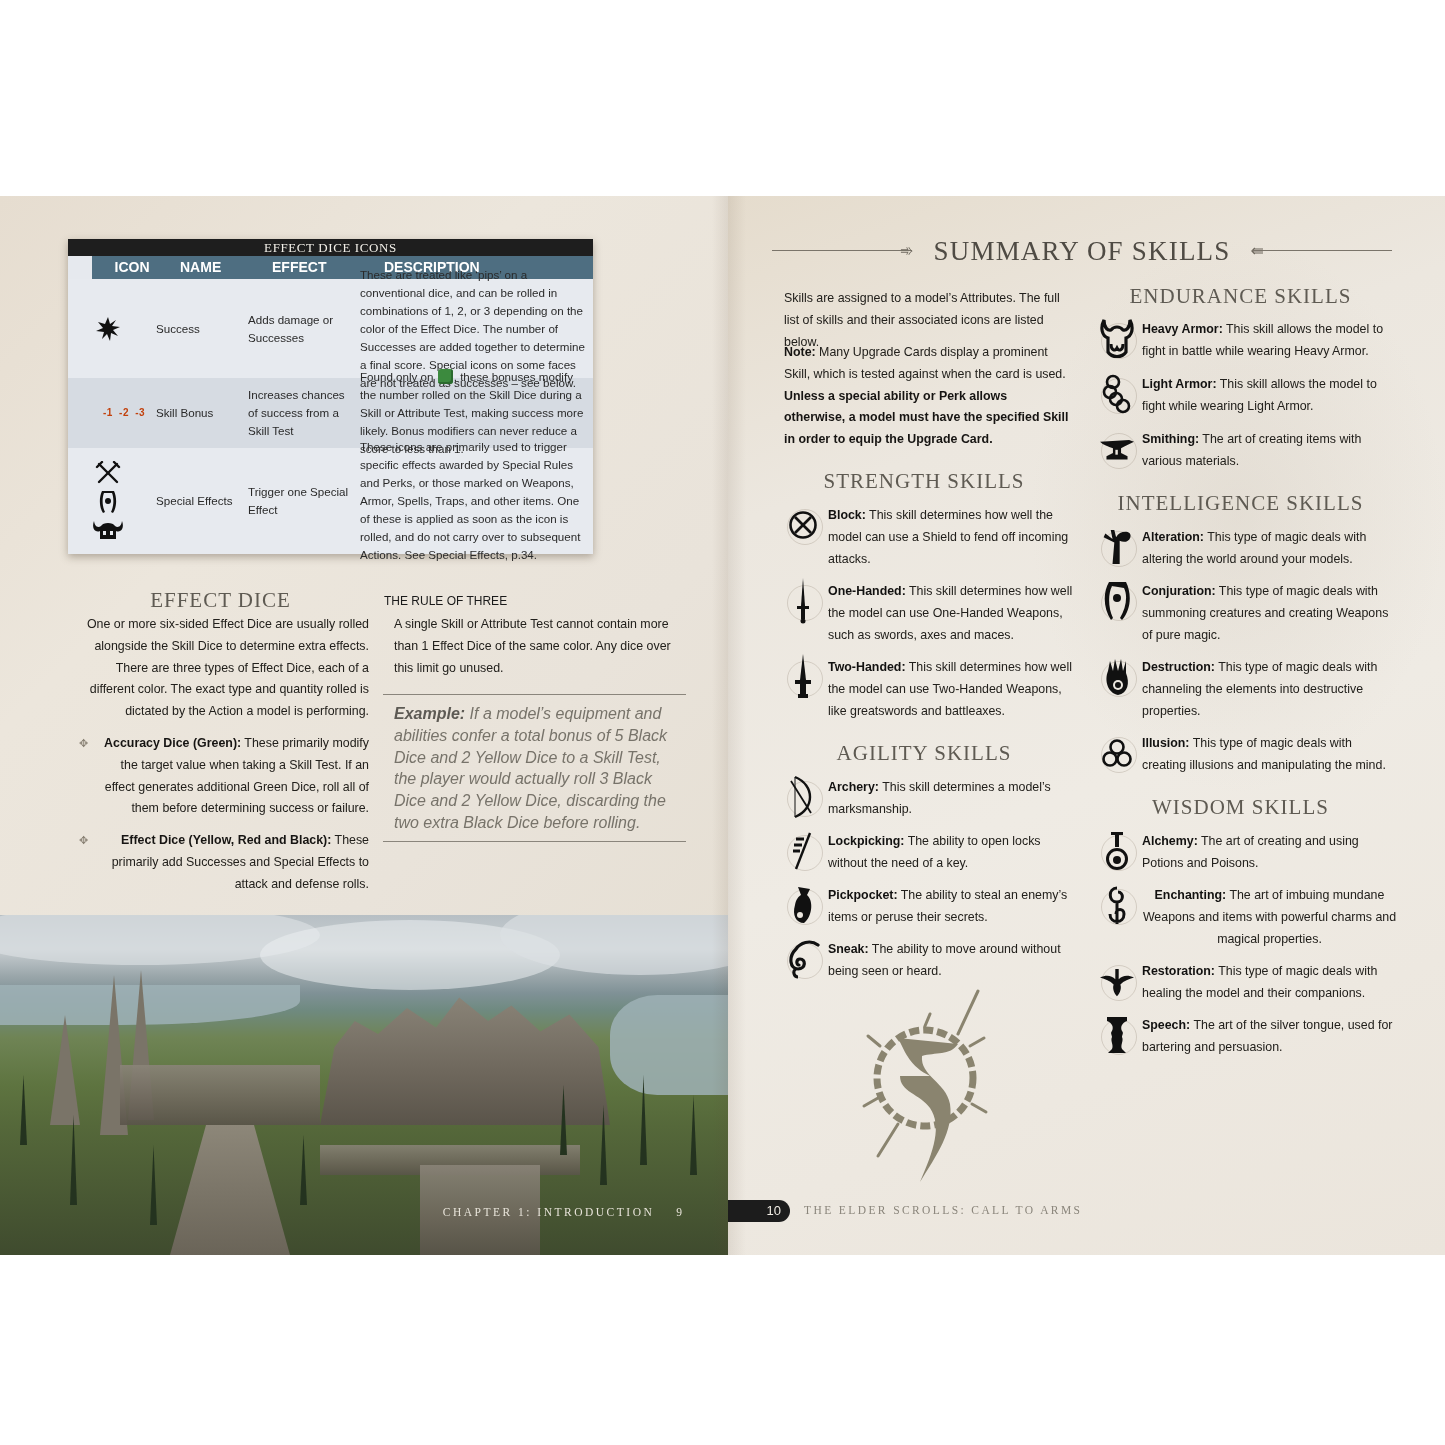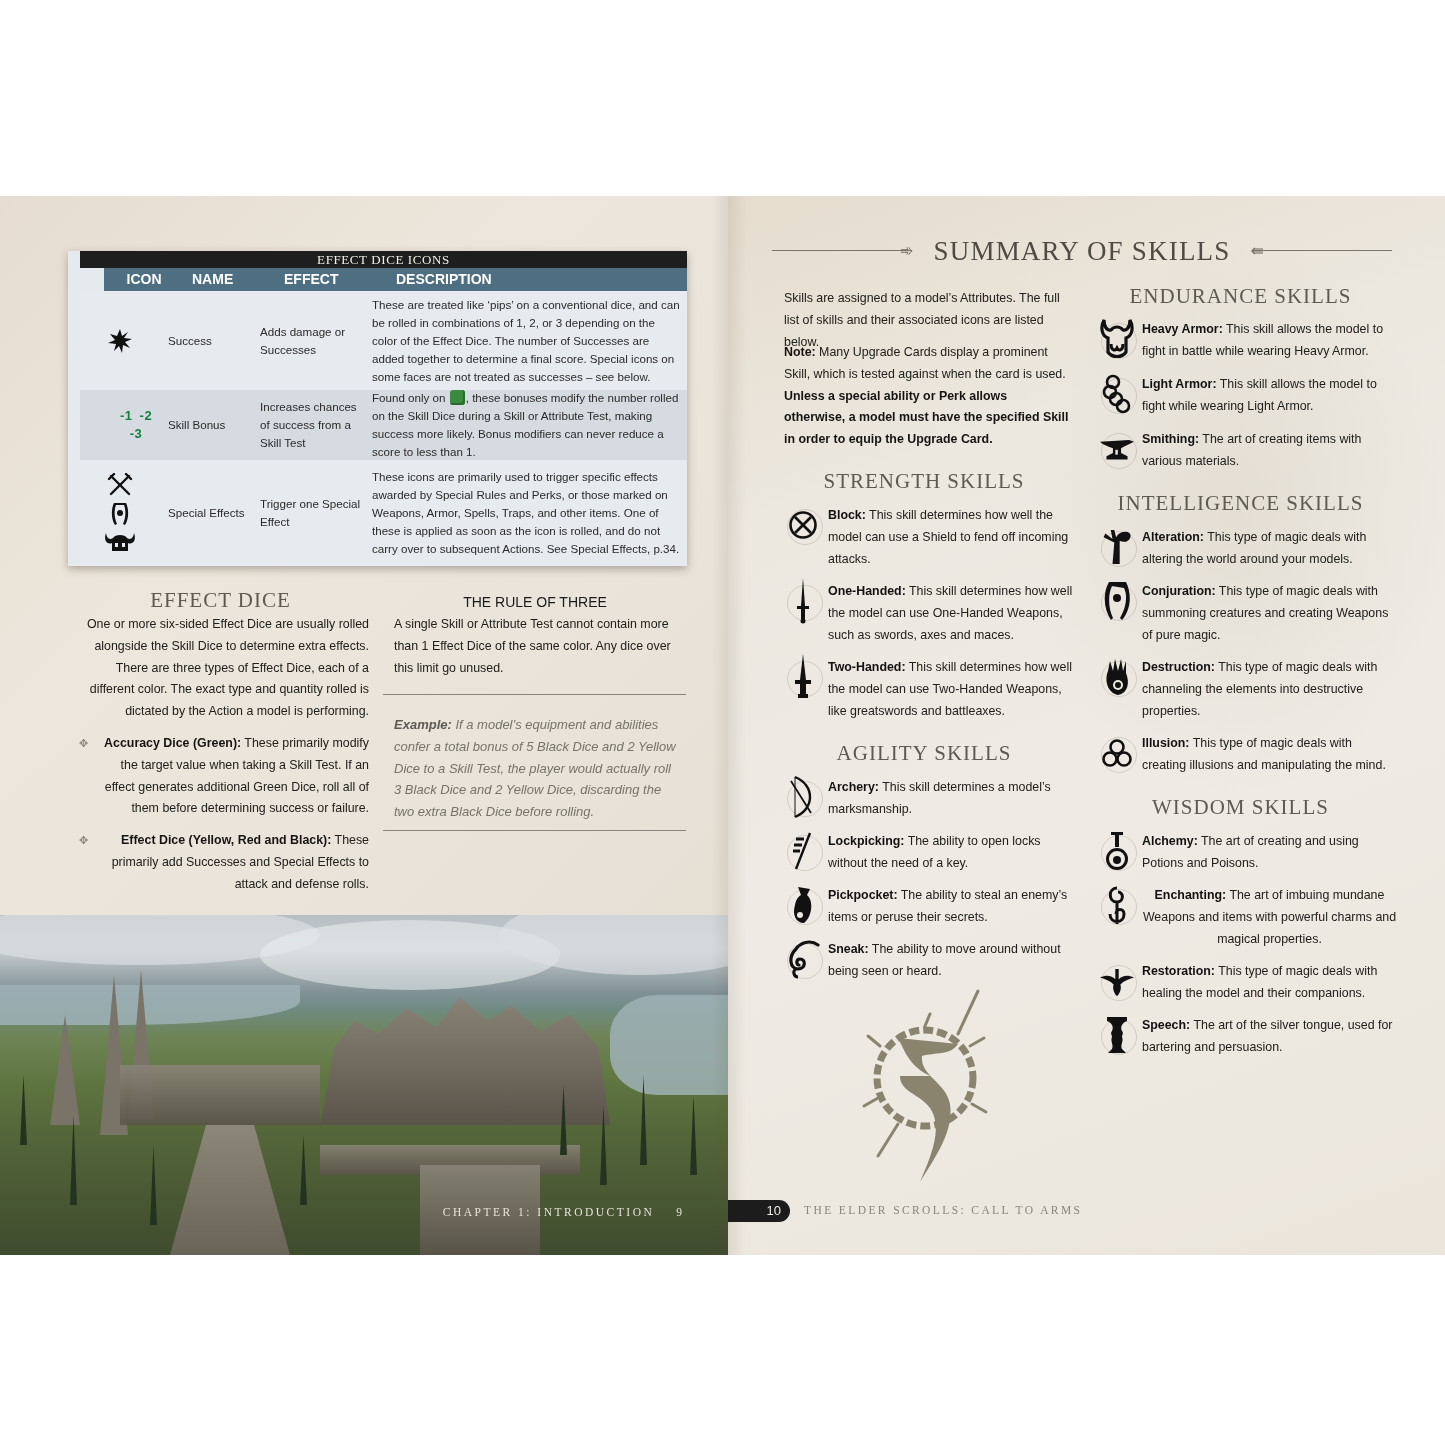--- a/index.html
+++ b/index.html
@@ -8,45 +8,45 @@
 
   .spread { position: absolute; left: 0; top: 196px; width: 1445px; height: 1059px; }
   .page { position: absolute; top: 0; height: 1059px; overflow: hidden; }
   .page-left { left: 0; width: 728px; background: linear-gradient(135deg, #e6ddd0 0%, #ece6dc 30%, #e9e3da 60%, #e3dccf 100%); }
   .page-right { left: 728px; width: 717px; background: linear-gradient(160deg, #e5dccd 0%, #ece7df 25%, #efebe4 55%, #ebe5dc 100%); }
   .page-left::after { content: ""; position: absolute; right: 0; top: 0; width: 16px; height: 100%; background: linear-gradient(90deg, rgba(0,0,0,0), rgba(90,70,50,0.10)); pointer-events: none; }
   .page-right::before { content: ""; position: absolute; left: 0; top: 0; width: 18px; height: 100%; background: linear-gradient(90deg, rgba(90,70,50,0.10), rgba(0,0,0,0)); pointer-events: none; }
   .watermark { position: absolute; left: 300px; top: 40px; width: 420px; height: 560px; border-radius: 50%; background: radial-gradient(ellipse at center, rgba(200,190,175,0.25), rgba(0,0,0,0) 70%); pointer-events: none; }
 
   
-  .dice-table { position: absolute; left: 68px; top: 55px; width: 619px; box-shadow: 0 3px 8px rgba(60,45,30,0.35); background: #e6e9ee; padding-left: 12px; }
+  .dice-table { position: absolute; left: 68px; top: 43px; width: 525px; box-shadow: 0 3px 8px rgba(60,45,30,0.35); background: #e6e9ee; }
   .dt-title { height: 17px; background: #1e1e1e; color: #f2efe8; text-align: center; font-family: "Liberation Serif", serif; font-size: 13px; letter-spacing: 0.6px; line-height: 18px; }
   .dt-head { height: 23px; background: #4e6e81; color: #ffffff; display: flex; font-size: 14px; font-weight: bold; line-height: 23px; transform-origin: left; margin-left: 24px; }
   .dt-head span { display: block; }
   .c-icon { width: 80px; text-align: center; }
   .c-name { width: 92px; padding-left: 8px; }
   .c-effect { width: 112px; padding-left: 8px; }
   .c-desc { flex: 1; padding-left: 8px; }
   .dt-row { display: flex; align-items: center; font-size: 11.6px; line-height: 18px; color: #2a2a2a; }
   .dt-row.r0 { height: 99px; background: #e7eaef; }
   .dt-row.r1 { height: 70px; background: #d6dbe2; }
   .dt-row.r2 { height: 106px; background: #e7eaef; }
   .dt-row .c-desc { padding-right: 6px; }
   .dt-row .c-icon { display: flex; align-items: center; justify-content: center; flex-direction: column; }
-  .bonus-nums { font-size: 13px; font-weight: bold; color: #15803d; letter-spacing: 0.5px; word-spacing: 3px; margin-left: 32px; }
+  .bonus-nums { font-size: 10px; font-weight: bold; color: #c2410c; letter-spacing: 0.5px; word-spacing: 3px; margin-left: 32px; }
   .green-die { display: inline-block; width: 15px; height: 15px; background: #3c8a3e; border-radius: 3px; vertical-align: -3px; margin: 0 1px; box-shadow: inset -2px -2px 0 #2b6a2e; }
 
   
   .sec-heading { position: absolute; font-family: "Liberation Serif", serif; color: #5e5a52; font-size: 21px; letter-spacing: 1px; text-align: center; }
   .body-text { position: absolute; font-size: 12.4px; line-height: 21.8px; color: #22201c; }
   .body-text b { font-weight: bold; color: #161412; }
   .bullet { position: relative; padding-left: 22px; margin-top: 10px; }
   .bullet .b-icon { position: absolute; left: 0; top: 0; color: #8a8275; font-size: 11px; }
-  .rule-title { position: absolute; left: 384px; top: 398px; width: 302px; text-align: center; font-size: 14px; color: #1a1a1a; }
-  .example-box { position: absolute; left: 383px; top: 498px; width: 303px; border-top: 1px solid #8a857c; border-bottom: 1px solid #8a857c; padding: 19px 10px 7px 11px; font-style: italic; font-size: 13px; line-height: 21.8px; color: #77736a; }
+  .rule-title { position: absolute; left: 384px; top: 398px; width: 302px; font-size: 12px; color: #1a1a1a; }
+  .example-box { position: absolute; left: 383px; top: 498px; width: 303px; border-top: 1px solid #8a857c; border-bottom: 1px solid #8a857c; padding: 8px 10px 7px 11px; font-style: italic; font-size: 16px; line-height: 21.8px; color: #77736a; }
   .example-box b { color: #5d5a54; }
 
   
   .landscape { position: absolute; left: 0; top: 719px; width: 728px; height: 340px; overflow: hidden;
     background: linear-gradient(180deg, #b7bfc4 0%, #c9cfd2 10%, #9aa6aa 18%, #7f9196 23%, #6f8a80 28%, #6f8455 36%, #5e7440 50%, #55683a 62%, #4c5c35 78%, #3f4b2e 100%); }
   .landscape .cloud { position: absolute; border-radius: 50%; background: rgba(220,225,228,0.65); }
   .landscape .lake { position: absolute; background: #9fb2b6; opacity: 0.85; }
   .landscape .ruin { position: absolute; background: linear-gradient(180deg, #8a8478 0%, #6e675c 60%, #5a544a 100%); }
   .landscape .spire { position: absolute; background: #7a7468; clip-path: polygon(50% 0, 100% 100%, 0 100%); }
   .landscape .tree { position: absolute; width: 7px; background: #24331f; clip-path: polygon(50% 0, 100% 100%, 0 100%); }

